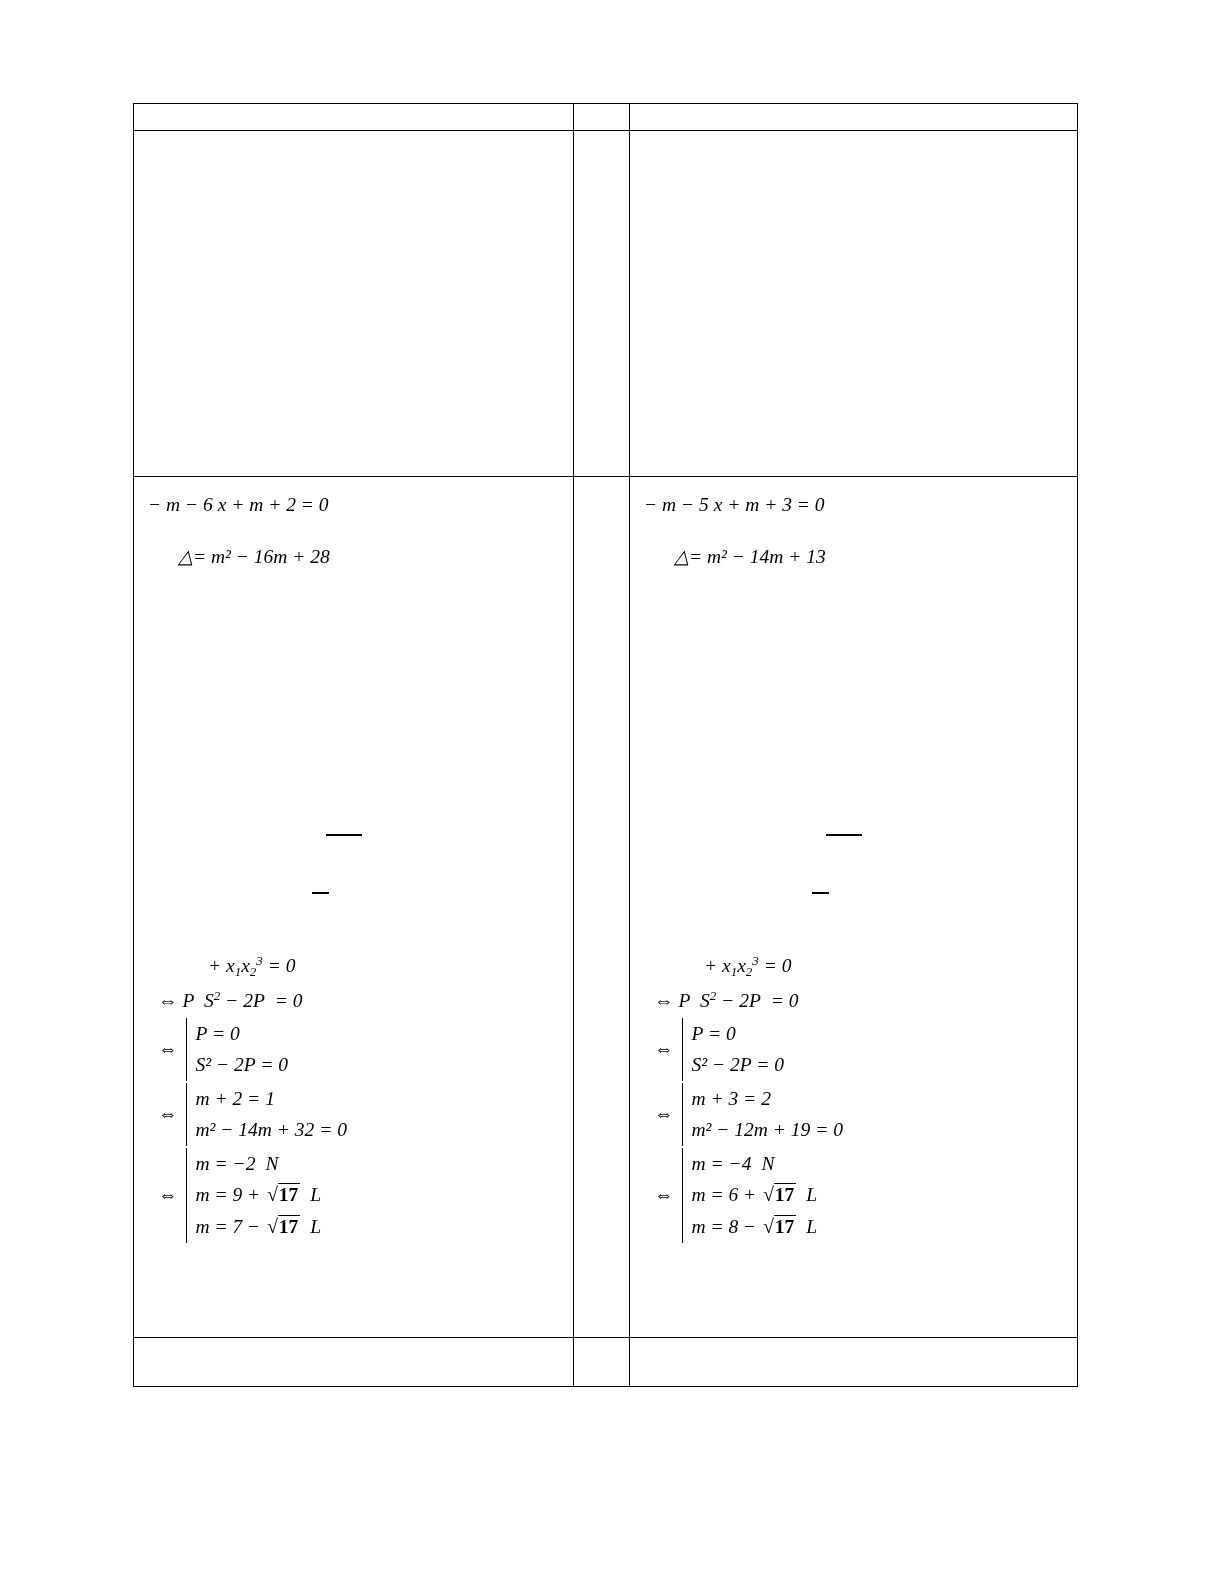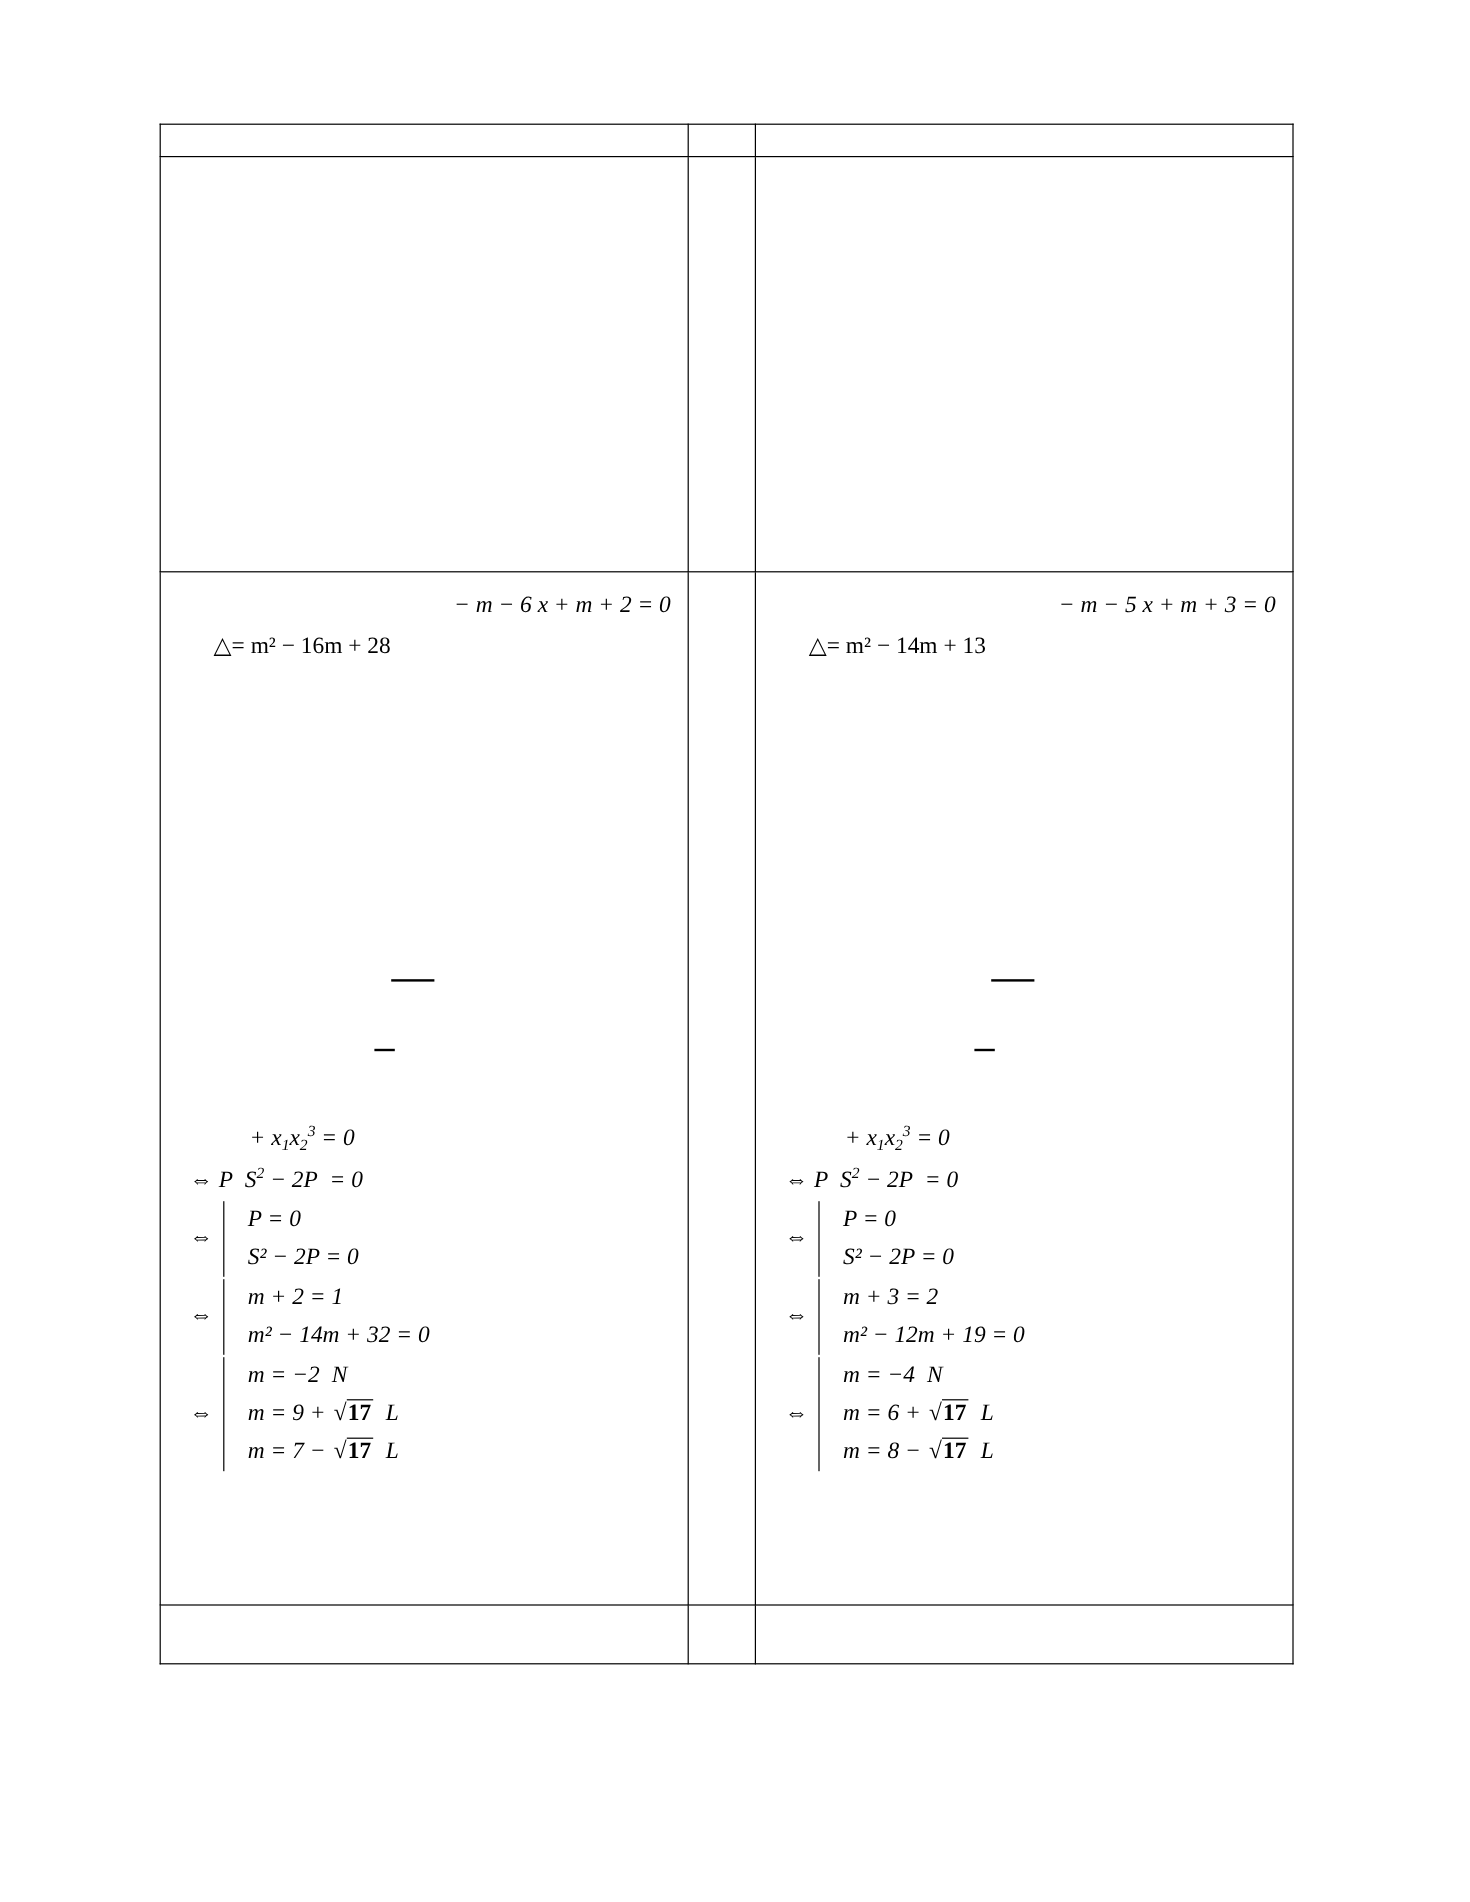--- a/index.html
+++ b/index.html
@@ -48,28 +48,30 @@
     font-size: 19.5px;
     line-height: 1.0;
     font-family: "Liberation Serif", serif;
   }
 
   .eq-line {
     margin: 0 0 0 0;
     white-space: nowrap;
   }
   .eq-top {
-    text-align: right;
+    text-align: left;
     padding-top: 10px;
     padding-bottom: 14px;
     font-style: italic;
   }
   .eq-delta {
     padding-left: 30px;
     padding-bottom: 6px;
+    font-style: italic;
+    margin-top: 18px;
   }
   .upright { font-style: normal; }
 
   .spacer-1 { height: 262px; }
   .dash-long {
     width: 36px;
     height: 2px;
     background: #000;
     margin: 0 auto 0 auto;
     position: relative;
@@ -115,21 +117,21 @@
     margin-bottom: 2px;
   }
   .brace-sym {
     font-style: italic;
     font-size: 19.5px;
     padding-right: 8px;
     flex: 0 0 auto;
   }
   .bracket {
     border-left: 1.6px solid #000;
-    padding-left: 20px;
+    padding-left: 9px;
     flex: 0 0 auto;
   }
   .bracket .bline {
     font-style: italic;
     white-space: nowrap;
     line-height: 1.62;
     font-size: 19.5px;
   }
   .rad {
     display: inline-block;

